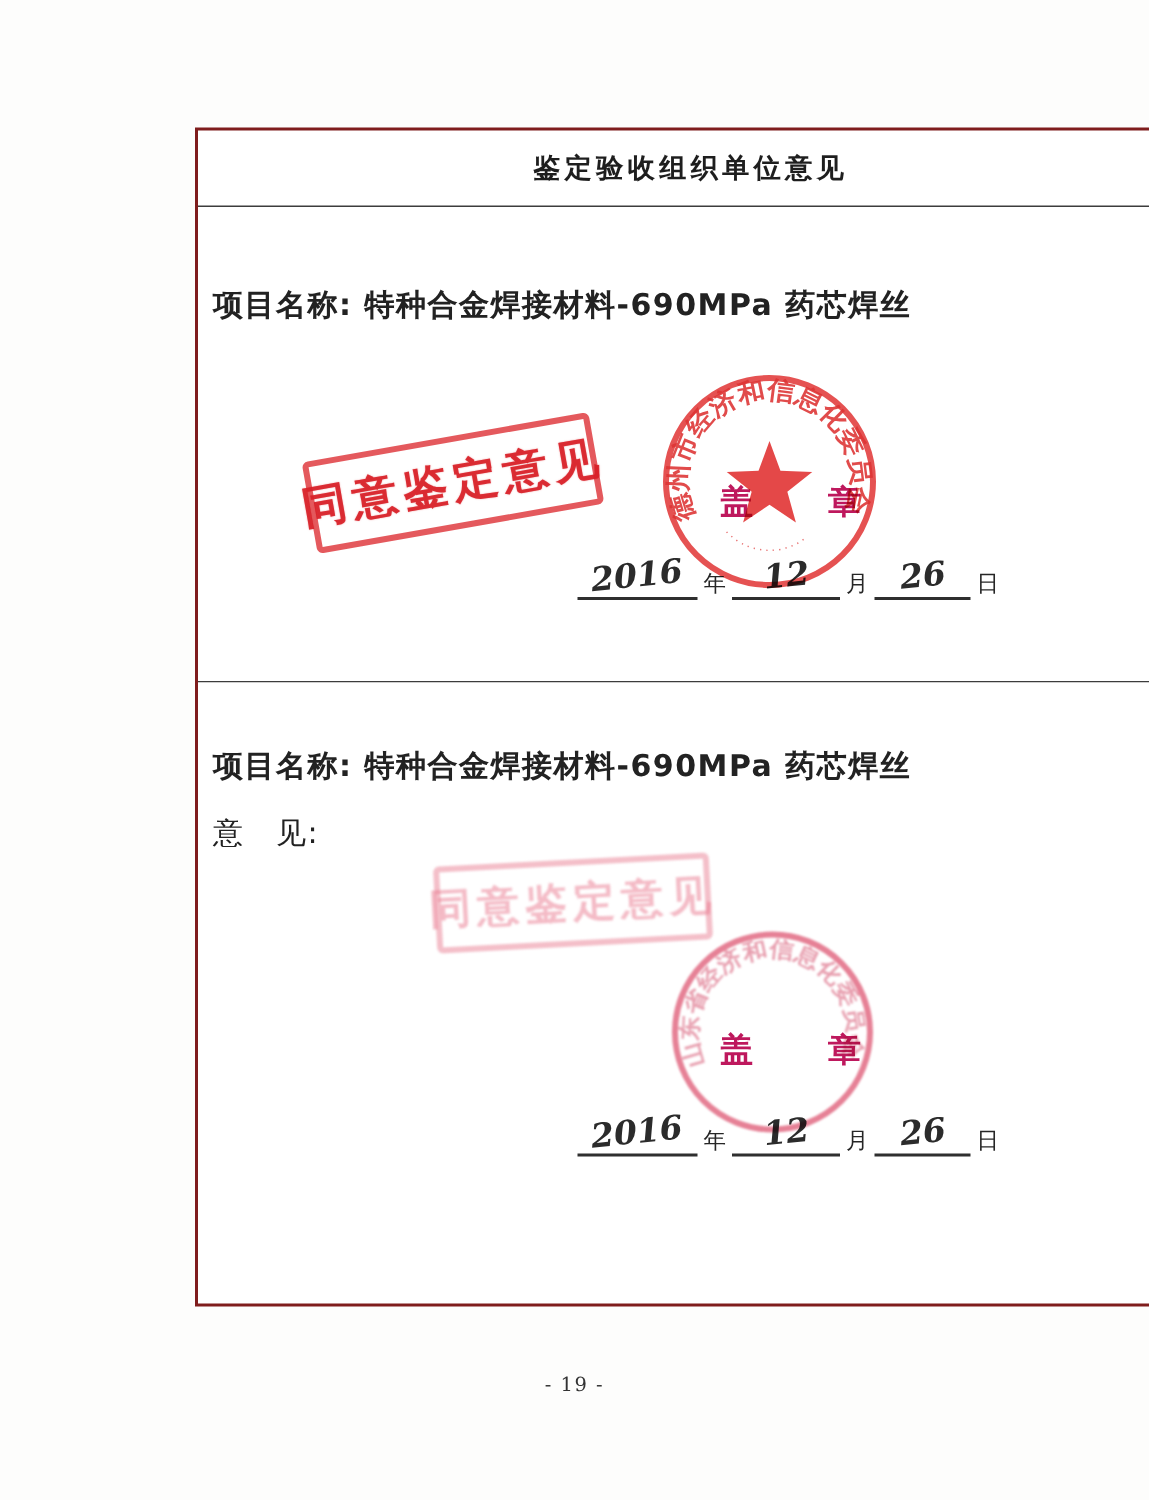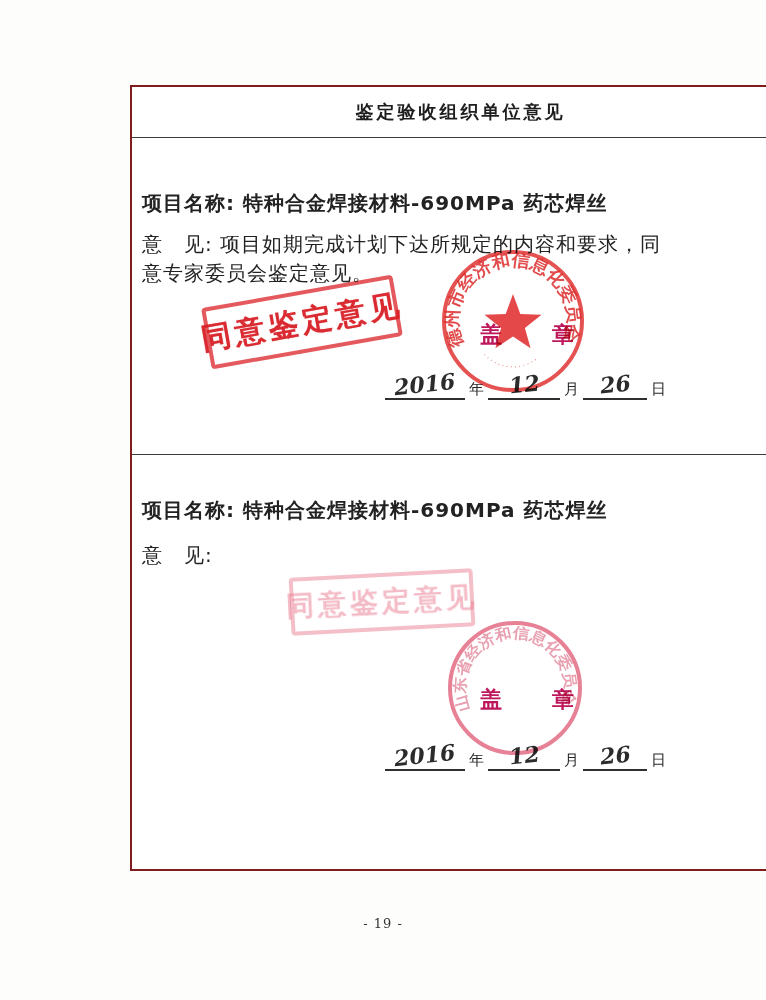--- a/index.html
+++ b/index.html
@@ -83,24 +83,20 @@
   <div class="sec-header">
     <span>鉴定验收组织单位意见</span>
   </div>
 
   <div class="sec-body b1">
     <div class="line project-line" style="left:10px;top:52px;">
       <span>项目名称:</span>
       <span>特种合金焊接材料-690MPa 药芯焊丝</span>
     </div>
 
-    <div class="line opinion-para" style="left:10px;top:92px;width:536px;">
-      <span>意　见:</span>
-      <span>项目如期完成计划下达所规定的内容和要求，同意专家委员会鉴定意见。</span>
-    </div>
 
     <div class="stamp s1">
       <span>同意鉴定意见</span>
     </div>
 
     <svg class="seal k1" width="150" height="150">
       <defs>
         <path id="ring1" d="M 27.4 102.5 A 55 55 0 1 1 122.6 102.5"></path>
         <path id="code1" d="M 44 110 A 42 42 0 0 0 106 110"></path>
       </defs>

